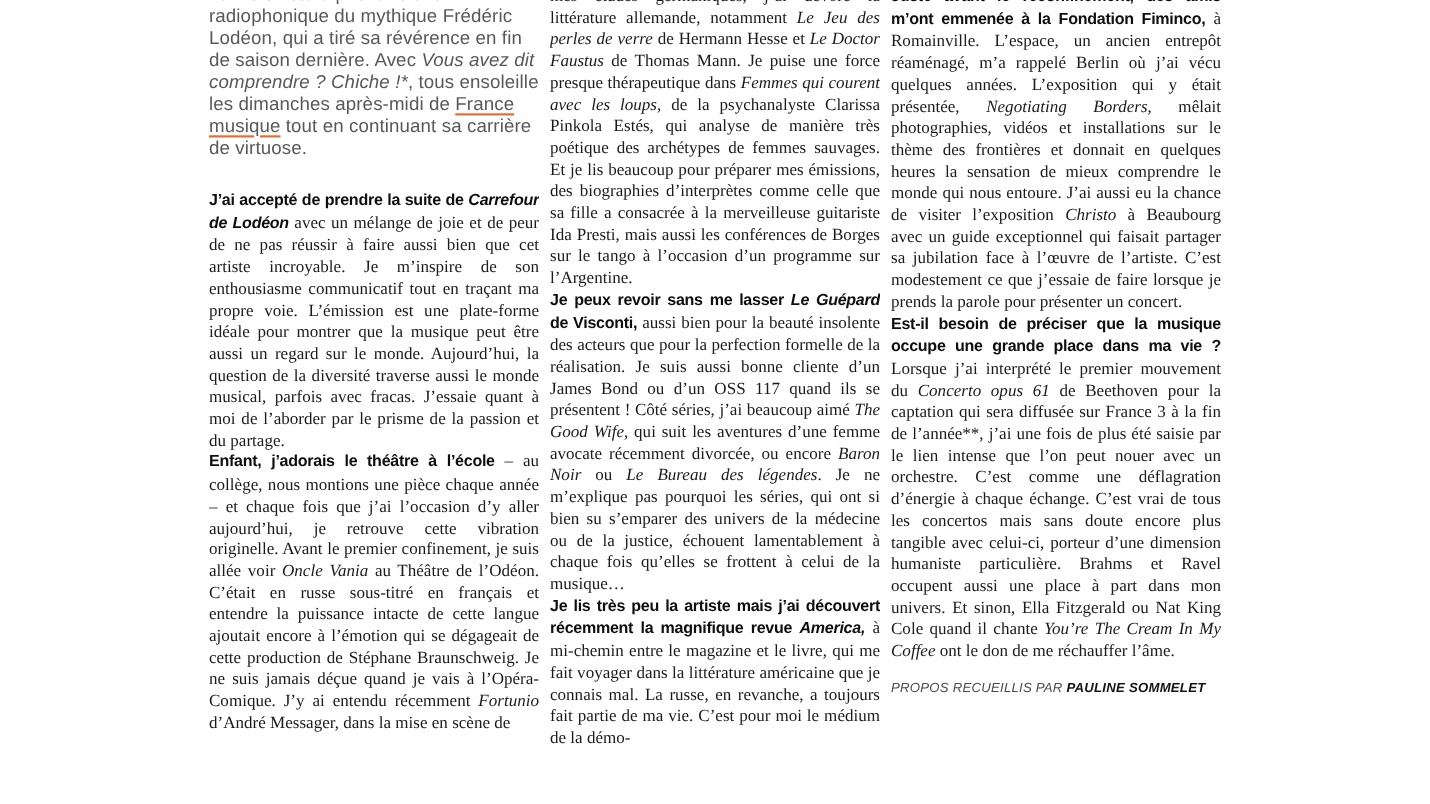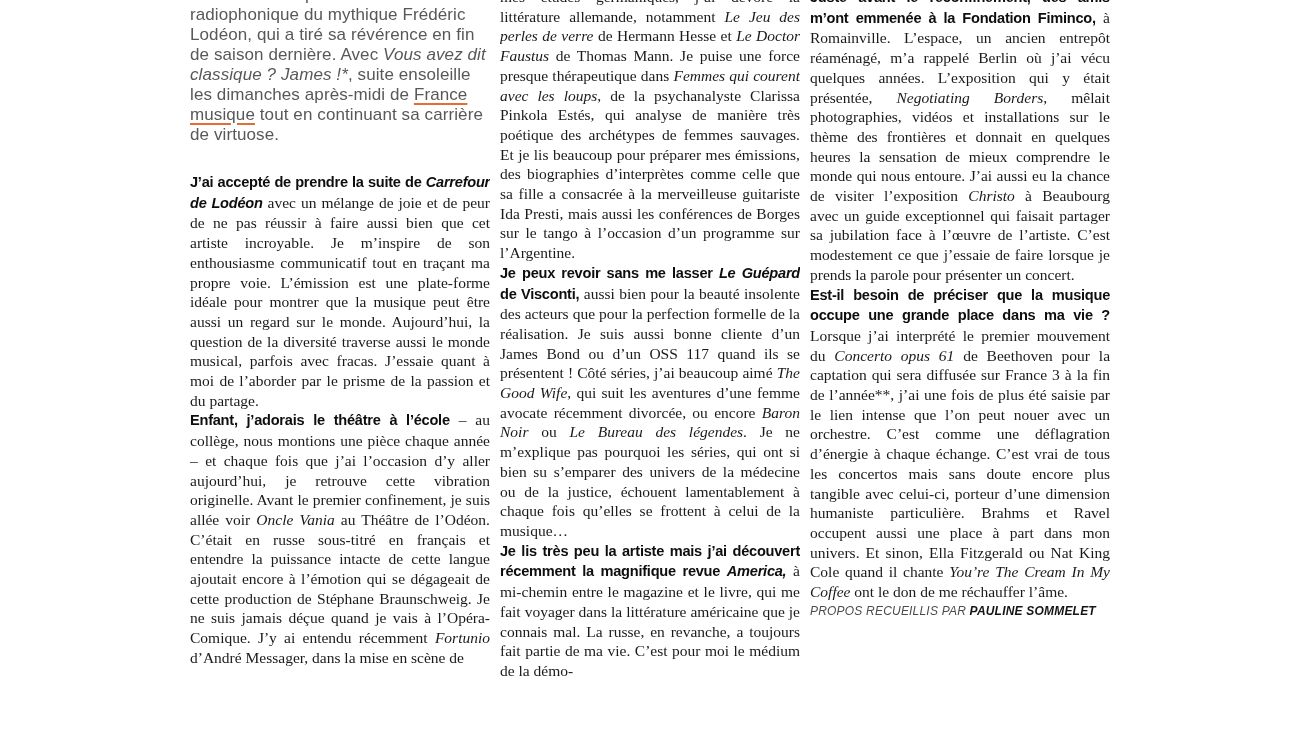--- a/index.html
+++ b/index.html
@@ -63,32 +63,32 @@
   .lead.i { font-style: italic; }
 
   
   .byline {
     font-family: "Liberation Sans", sans-serif;
     font-size: 12px;
     line-height: 15px;
     font-style: italic;
     letter-spacing: 0.2px;
     color: #4b4b4d;
-    margin: 2px 0 0 0;
+    margin: 16px 0 0 0;
   }
   .byline .name { font-weight: 700; color: #141414; }
 </style>
 </head>
 <body>
 
 <div class="page">
 
   <div class="col" id="col1">
     <div class="inner">
-      <p class="intro"><span>La violoniste a pris la relève radiophonique du mythique Frédéric Lodéon, qui a tiré sa révérence en fin de saison dernière. Avec </span><span class="i">Vous avez dit classique ? James !*</span><span>, suite ensoleille les dimanches après-midi de </span><span class="u">France musique</span><span> tout en continuant sa carrière de virtuose.</span></p>
+      <p class="intro"><span>La violoniste a pris la relève radiophonique du mythique Frédéric Lodéon, qui a tiré sa révérence en fin de saison dernière. Avec </span><span class="i">Vous avez dit comprendre ? Chiche !*</span><span>, tous ensoleille les dimanches après-midi de </span><span class="u">France musique</span><span> tout en continuant sa carrière de virtuose.</span></p>
       <p class="body-p"><span class="lead">J’ai accepté de prendre la suite de </span><span class="lead i">Carrefour de Lodéon</span><span> avec un mélange de joie et de peur de ne pas réussir à faire aussi bien que cet artiste incroyable. Je m’inspire de son enthousiasme communicatif tout en traçant ma propre voie. L’émission est une plate-forme idéale pour montrer que la musique peut être aussi un regard sur le monde. Aujourd’hui, la question de la diversité traverse aussi le monde musical, parfois avec fracas. J’essaie quant à moi de l’aborder par le prisme de la passion et du partage.</span></p>
       <p class="body-p"><span class="lead">Enfant, j’adorais le théâtre à l’école</span><span> – au collège, nous montions une pièce chaque année – et chaque fois que j’ai l’occasion d’y aller aujourd’hui, je retrouve cette vibration originelle. Avant le premier confinement, je suis allée voir </span><span class="i">Oncle Vania</span><span> au Théâtre de l’Odéon. C’était en russe sous-titré en français et entendre la puissance intacte de cette langue ajoutait encore à l’émotion qui se dégageait de cette production de Stéphane Braunschweig. Je ne suis jamais déçue quand je vais à l’Opéra-Comique. J’y ai entendu récemment </span><span class="i">Fortunio</span><span> d’André Messager, dans la mise en scène de</span></p>
     </div>
   </div>
 
   <div class="col" id="col2">
     <div class="inner">
       <p class="body-p"><span>mes études germaniques, j’ai dévoré la littérature allemande, notamment </span><span class="i">Le Jeu des perles de verre</span><span> de Hermann Hesse et </span><span class="i">Le Doctor Faustus</span><span> de Thomas Mann. Je puise une force presque thérapeutique dans </span><span class="i">Femmes qui courent avec les loups</span><span>, de la psychanalyste Clarissa Pinkola Estés, qui analyse de manière très poétique des archétypes de femmes sauvages. Et je lis beaucoup pour préparer mes émissions, des biographies d’interprètes comme celle que sa fille a consacrée à la merveilleuse guitariste Ida Presti, mais aussi les conférences de Borges sur le tango à l’occasion d’un programme sur l’Argentine.</span></p>
       <p class="body-p"><span class="lead">Je peux revoir sans me lasser </span><span class="lead i">Le Guépard</span><span class="lead"> de Visconti,</span><span> aussi bien pour la beauté insolente des acteurs que pour la perfection formelle de la réalisation. Je suis aussi bonne cliente d’un James Bond ou d’un OSS 117 quand ils se présentent ! Côté séries, j’ai beaucoup aimé </span><span class="i">The Good Wife</span><span>, qui suit les aventures d’une femme avocate récemment divorcée, ou encore </span><span class="i">Baron Noir</span><span> ou </span><span class="i">Le Bureau des légendes</span><span>. Je ne m’explique pas pourquoi les séries, qui ont si bien su s’emparer des univers de la médecine ou de la justice, échouent lamentablement à chaque fois qu’elles se frottent à celui de la musique…</span></p>
       <p class="body-p"><span class="lead">Je lis très peu la artiste mais j’ai découvert récemment la magnifique revue </span><span class="lead i">America,</span><span> à mi-chemin entre le magazine et le livre, qui me fait voyager dans la littérature américaine que je connais mal. La russe, en revanche, a toujours fait partie de ma vie. C’est pour moi le médium de la démo-</span></p>

